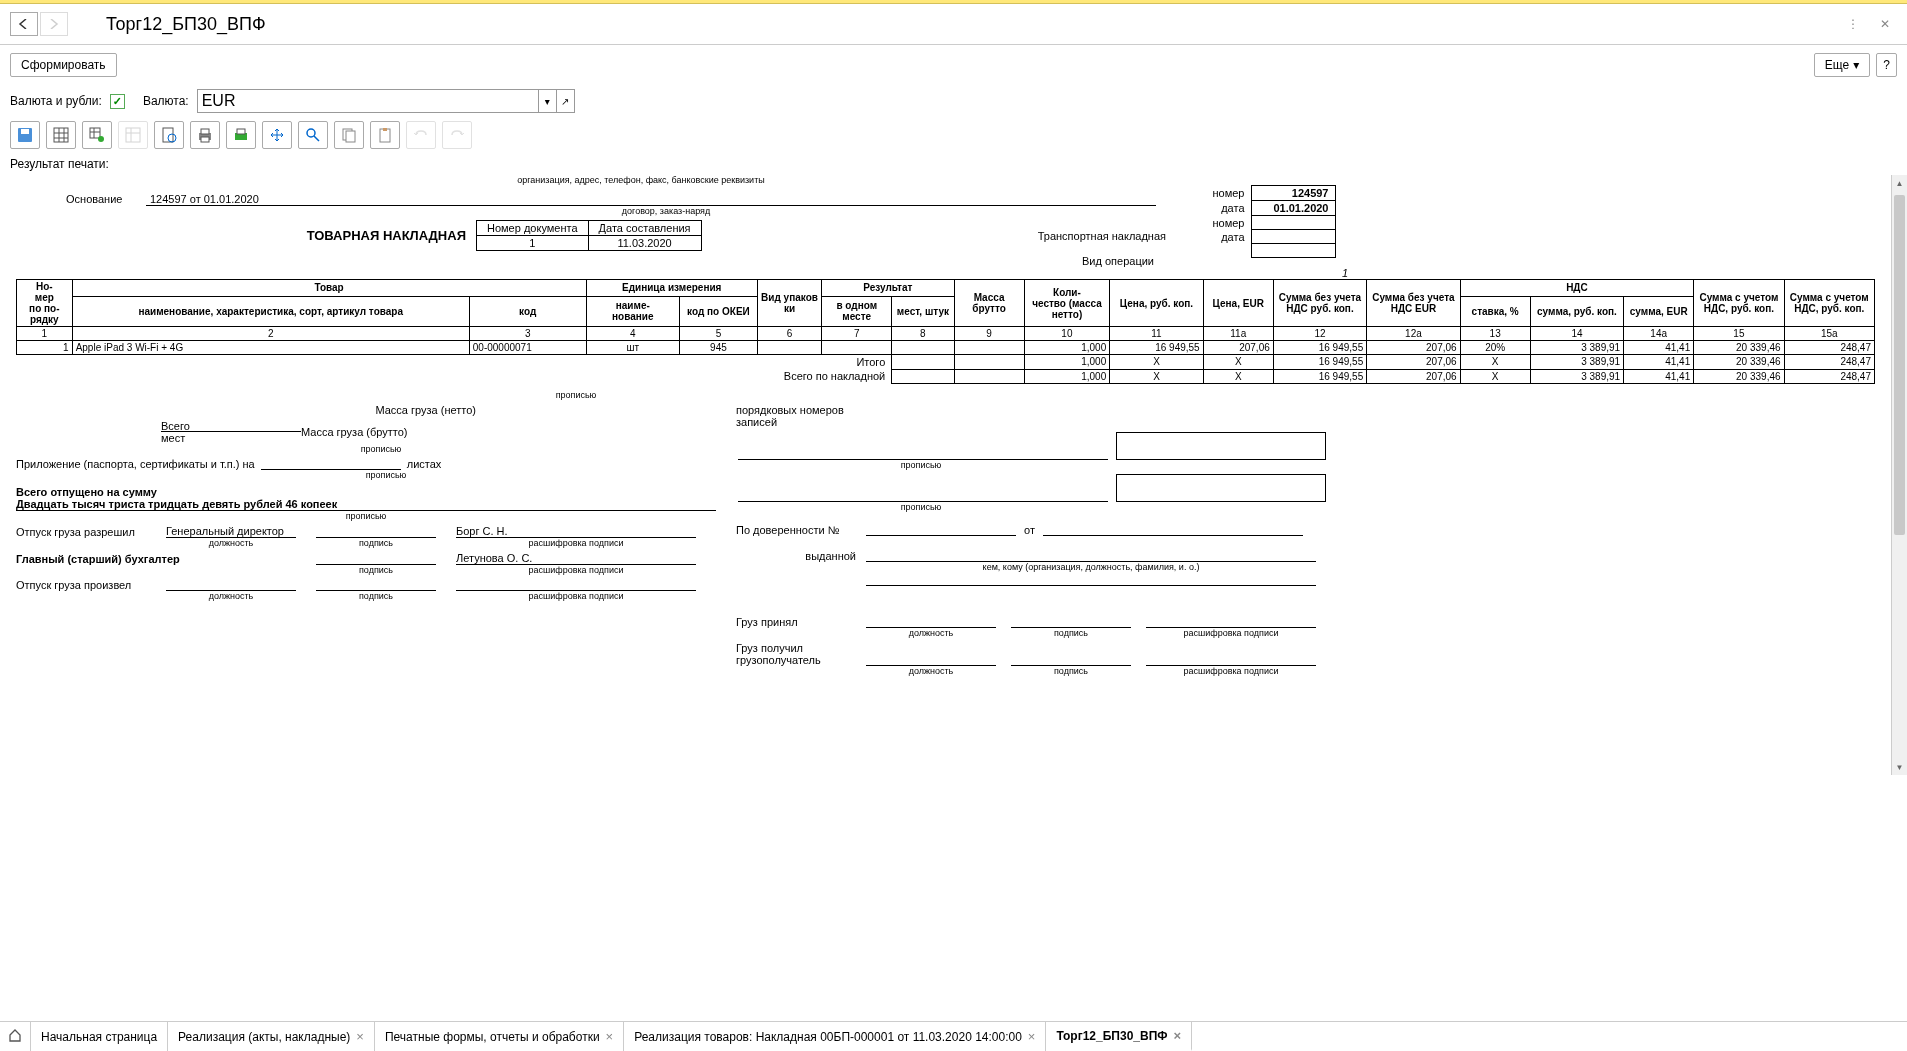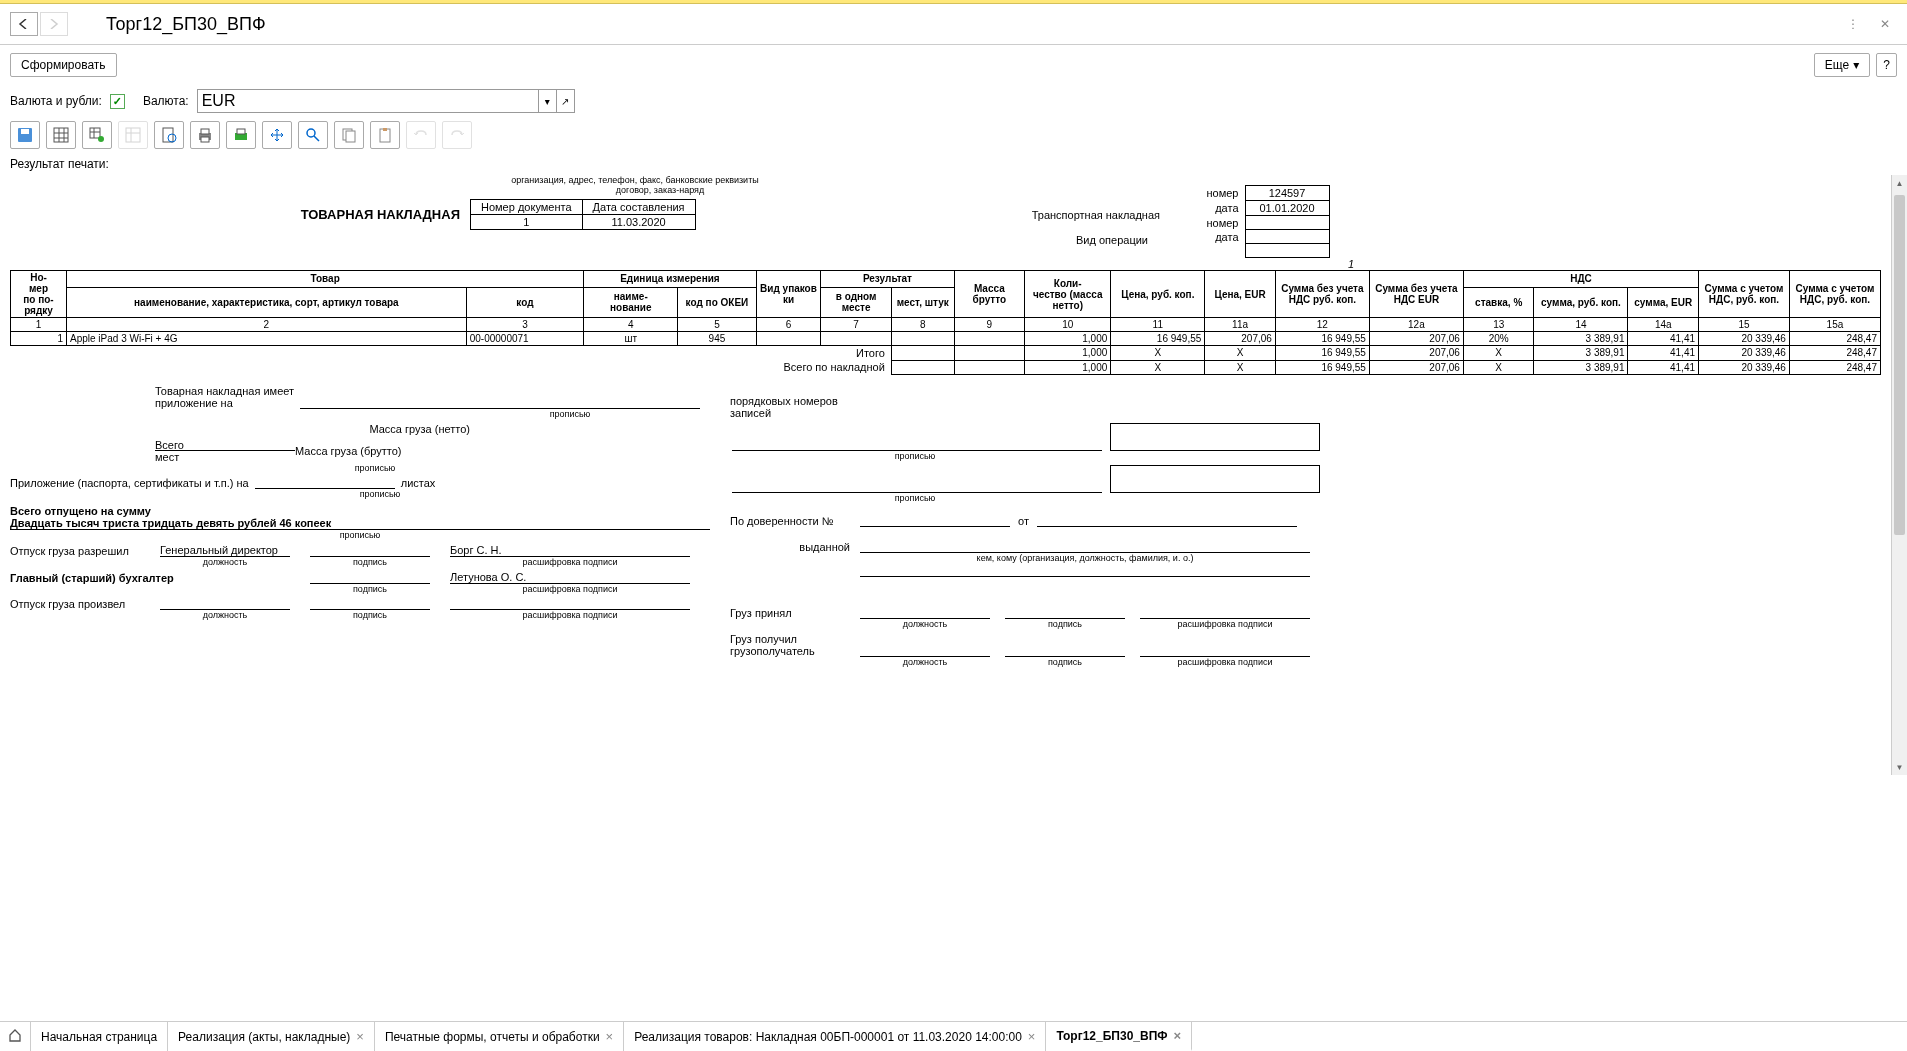--- a/index.html
+++ b/index.html
@@ -17,36 +17,36 @@
 .currency-row { padding: 4px 10px; display: flex; align-items: center; gap: 8px; }
 .chk { width: 15px; height: 15px; border: 1px solid #5a5; background: #fff; display: inline-flex; align-items: center; justify-content: center; color: #080; font-size: 11px; font-weight: bold; }
 .sel-wrap { display: flex; border: 1px solid #999; }
 .sel-input { border: none; padding: 2px 4px; width: 340px; font-size: 16px; }
 .sel-btn { border: none; border-left: 1px solid #999; background: #fff; width: 18px; font-size: 10px; cursor: pointer; }
 .icon-toolbar { padding: 4px 10px; display: flex; gap: 6px; }
 .tbtn { width: 30px; height: 28px; border: 1px solid #aaa; background: #fff; border-radius: 2px; display: flex; align-items: center; justify-content: center; cursor: pointer; }
 .tbtn.disabled { opacity: .35; }
 .result-lbl { padding: 4px 10px; font-size: 12px; }
 .doc-area-wrap { position: relative; height: 600px; display: flex; }
-.doc-area { flex: 1; overflow: auto; padding: 0 10px; }
+.doc-area { flex: 1; overflow: auto; padding: 0 16px; }
 .scrollbar-v { width: 16px; background: #f0f0f0; border-left: 1px solid #ccc; position: relative; }
 .scroll-thumb { position: absolute; left: 2px; right: 2px; top: 20px; height: 340px; background: #c8c8c8; border-radius: 2px; }
 .scroll-arrow { position: absolute; left: 0; right: 0; height: 16px; display: flex; align-items: center; justify-content: center; font-size: 8px; color: #666; }
 
 .doc { font-size: 11px; }
 .smallnote { font-size: 9px; text-align: center; }
 .row { display: flex; }
 .basis-row { display: flex; padding-top: 8px; }
 .basis-lbl { width: 130px; padding-left: 50px; }
 .basis-val { border-bottom: 1px solid #000; width: 1010px; padding-left: 4px; }
 .right-box { margin-left: 20px; }
 .kvtab { border-collapse: collapse; }
 .kvtab td { border: 1px solid #000; padding: 1px 6px; font-size: 11px; }
 .kvtab .lab { width: 55px; text-align: right; border: none; }
-.kvtab .val { width: 84px; text-align: center; font-weight: normal; }
+.kvtab .val { width: 84px; text-align: right; font-weight: bold; }
 
 .kvtab2 { border-collapse: collapse; }
 .kvtab2 td { border: 1px solid #000; padding: 1px 10px; font-size: 11px; text-align: center; }
 .kvtab2 th { border: 1px solid #000; padding: 1px 10px; font-size: 11px; text-align: center; font-weight: normal; margin-top: 16px; }
 
 .transp { text-align: right; padding-right: 10px; flex: 1; }
 
 .pgnum { text-align: center; font-style: italic; font-size: 11px; width: 1060px; }
 
 .main-tab { border-collapse: collapse; width: 100%; }
@@ -209,20 +209,24 @@
 <div class="result-lbl">Результат печати:</div>
 
 <div class="doc-area-wrap">
 <div class="doc-area">
 <div class="doc">
 
 <div class="smallnote" style="width:1130px;margin-left:60px">организация, адрес, телефон, факс, банковские реквизиты</div>
 
 <div class="row">
   <div style="flex:0 0 1160px">
+    <div class="basis-row">
+      <div class="basis-lbl">Основание</div>
+      <div class="basis-val">124597 от 01.01.2020</div>
+    </div>
     <div class="smallnote" style="width:900px;margin-left:200px">договор, заказ-наряд</div>
     <div class="row" style="margin-top:4px;align-items:center;">
       <div style="flex:0 0 460px;text-align:right;font-weight:bold;font-size:13px;padding-right:10px">ТОВАРНАЯ НАКЛАДНАЯ</div>
       <table class="kvtab2">
         <tbody>
                   <tr>
                     <th>Номер документа</th>
                     <th>Дата составления</th>
                   </tr>
         <tr>
@@ -377,24 +381,20 @@
     <td class="r">41,41</td>
     <td class="r">20 339,46</td>
     <td class="r">248,47</td>
   </tr>
 </tbody>
 </table>
 
 <div class="foot-section">
   <div class="two-col">
     <div class="left-col">
-      <div class="foot-row">
-        <span style="width:290px;padding-left:145px">Товарная накладная имеет приложение на</span>
-        <span class="underline" style="width:400px"></span>
-      </div>
       <div class="sig-lbl" style="width:550px;margin-left:285px">прописью</div>
 
       <div class="foot-row" style="align-items:flex-end">
         <span style="width:250px"></span>
         <span style="width:220px;text-align:right;padding-right:10px">Масса груза (нетто)</span>
       </div>
       <div class="foot-row" style="align-items:center">
         <span style="width:85px;padding-left:145px">Всего мест</span>
         <span class="underline" style="width:140px"></span>
         <span style="width:130px;padding-right:10px">Масса груза (брутто)</span>

